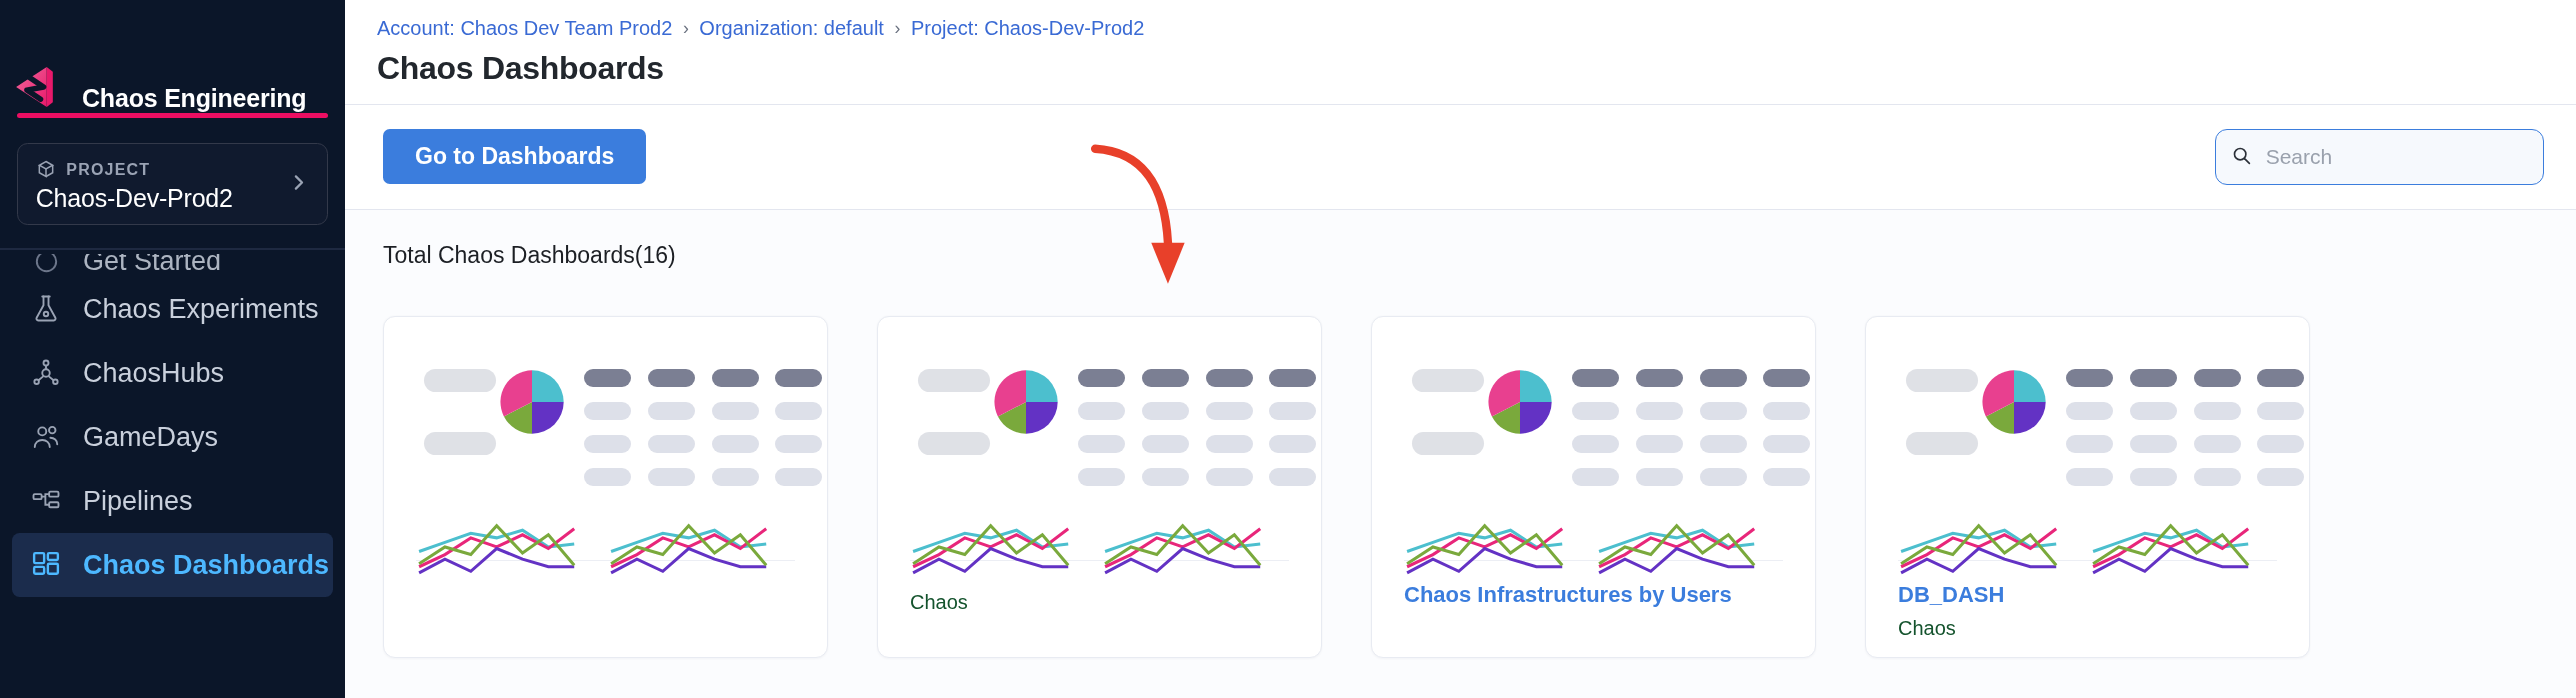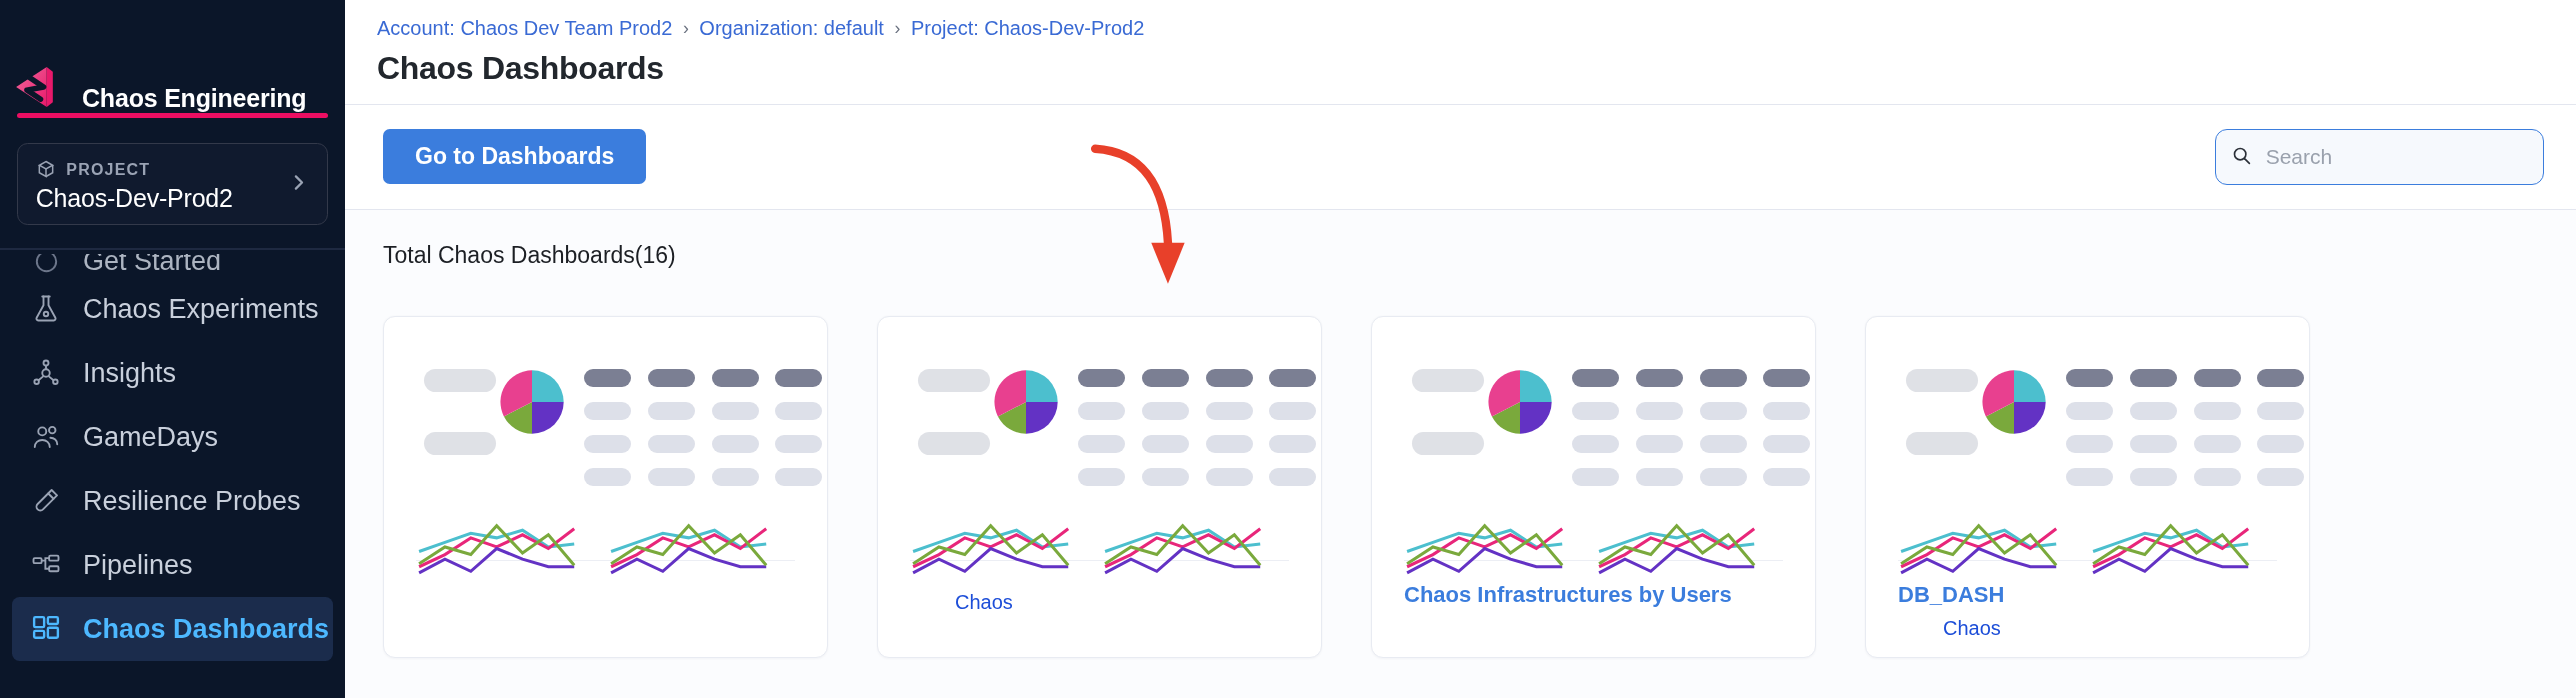--- a/index.html
+++ b/index.html
@@ -112,21 +112,21 @@
   .card {
     width: 445px; height: 342px;
     background: #ffffff; border: 1.5px solid #e8ebf2; border-radius: 12px;
     padding: 0; position: relative; cursor: pointer;
     box-shadow: 0 0.8px 2.3px rgba(16,24,40,0.04);
   }
   .card-thumb { height: 243px; padding: 46px 32px 0 32px; }
   .card-sep { height: 1.5px; background: #eceef4; margin: 0 32px; }
   .card-meta { padding: 21px 32px 0 32px; }
   .card-title { font-size: 22px; color: #3b7ddd; font-weight: 700; white-space: nowrap; }
-  .card-sub { font-size: 20px; color: #1d4ed8; margin-top: 9px; margin-left: 45px; }
+  .card-sub { font-size: 20px; color: #14532d; margin-top: 9px; }
 
   
   .thumb-row { display: flex; align-items: flex-start; gap: 0; padding-left: 7.6px; }
   .pill-col { display: flex; flex-direction: column; gap: 40px; padding-top: 6px; width: 108px; }
   .pill { width: 72px; height: 23px; border-radius: 11.4px; background: #dfe1e6; }
   .pie-box { width: 122px; display:flex; justify-content:center; padding-top: 3px;}
   .tbl { display: grid; grid-template-columns: repeat(4, 47px); gap: 15px 16.7px; margin-left: 16.7px; padding-top: 6px; }
   .tbl i { display:block; height: 18px; border-radius: 9px; background: #dde0e9; }
   .tbl i.hdr { background: #7b7f93; }
   .spark { margin-top: 26px; display: flex; gap: 16.7px; }
@@ -205,44 +205,35 @@
       <div class="nav-item">
         <span class="nav-ico">
           <svg width="30" height="30" viewBox="0 0 24 24" fill="none" stroke="#9aa3b4" stroke-width="1.5">
             <circle cx="12" cy="4" r="2"></circle>
               <circle cx="4.5" cy="19" r="1.8"></circle>
               <circle cx="19.5" cy="19" r="1.8"></circle>
             <circle cx="12" cy="12" r="3"></circle>
             <path d="M12 6v3M10 14.5L6 17.8M14 14.5L18 17.8"></path>
           </svg>
         </span>
-        <span class="nav-lbl">Insights</span>
+        <span class="nav-lbl">ChaosHubs</span>
       </div>
 
       <div class="nav-item">
         <span class="nav-ico">
           <svg width="30" height="30" viewBox="0 0 24 24" fill="none" stroke="#9aa3b4" stroke-width="1.5" stroke-linecap="round">
             <circle cx="9" cy="7.5" r="3.2"></circle>
               <path d="M3 20c0-3.4 2.7-5.6 6-5.6s6 2.2 6 5.6"></path>
             <circle cx="17" cy="6.5" r="2.6"></circle>
               <path d="M15.5 12.6c3 0 5.5 2 5.5 5.2"></path>
           </svg>
         </span>
         <span class="nav-lbl">GameDays</span>
       </div>
 
-      <div class="nav-item">
-        <span class="nav-ico">
-          <svg width="30" height="30" viewBox="0 0 24 24" fill="none" stroke="#9aa3b4" stroke-width="1.5" stroke-linecap="round" stroke-linejoin="round">
-            <path d="M16.5 3.2 L20.8 7.5 L9.6 18.7a3 3 0 0 1-4.3-4.3Z"></path>
-            <path d="M13.8 6 L18 10.2"></path>
-          </svg>
-        </span>
-        <span class="nav-lbl">Resilience Probes</span>
-      </div>
 
       <div class="nav-item">
         <span class="nav-ico">
           <svg width="30" height="30" viewBox="0 0 24 24" fill="none" stroke="#9aa3b4" stroke-width="1.5">
             <rect x="2" y="6.5" width="6.5" height="4" rx="1"></rect>
             <rect x="14.5" y="4.5" width="7.5" height="4" rx="1"></rect>
             <rect x="14.5" y="13" width="7.5" height="4" rx="1"></rect>
             <path d="M8.5 8.5h3v-2h3M11.5 8.5v6.5h3"></path>
           </svg>
         </span>

